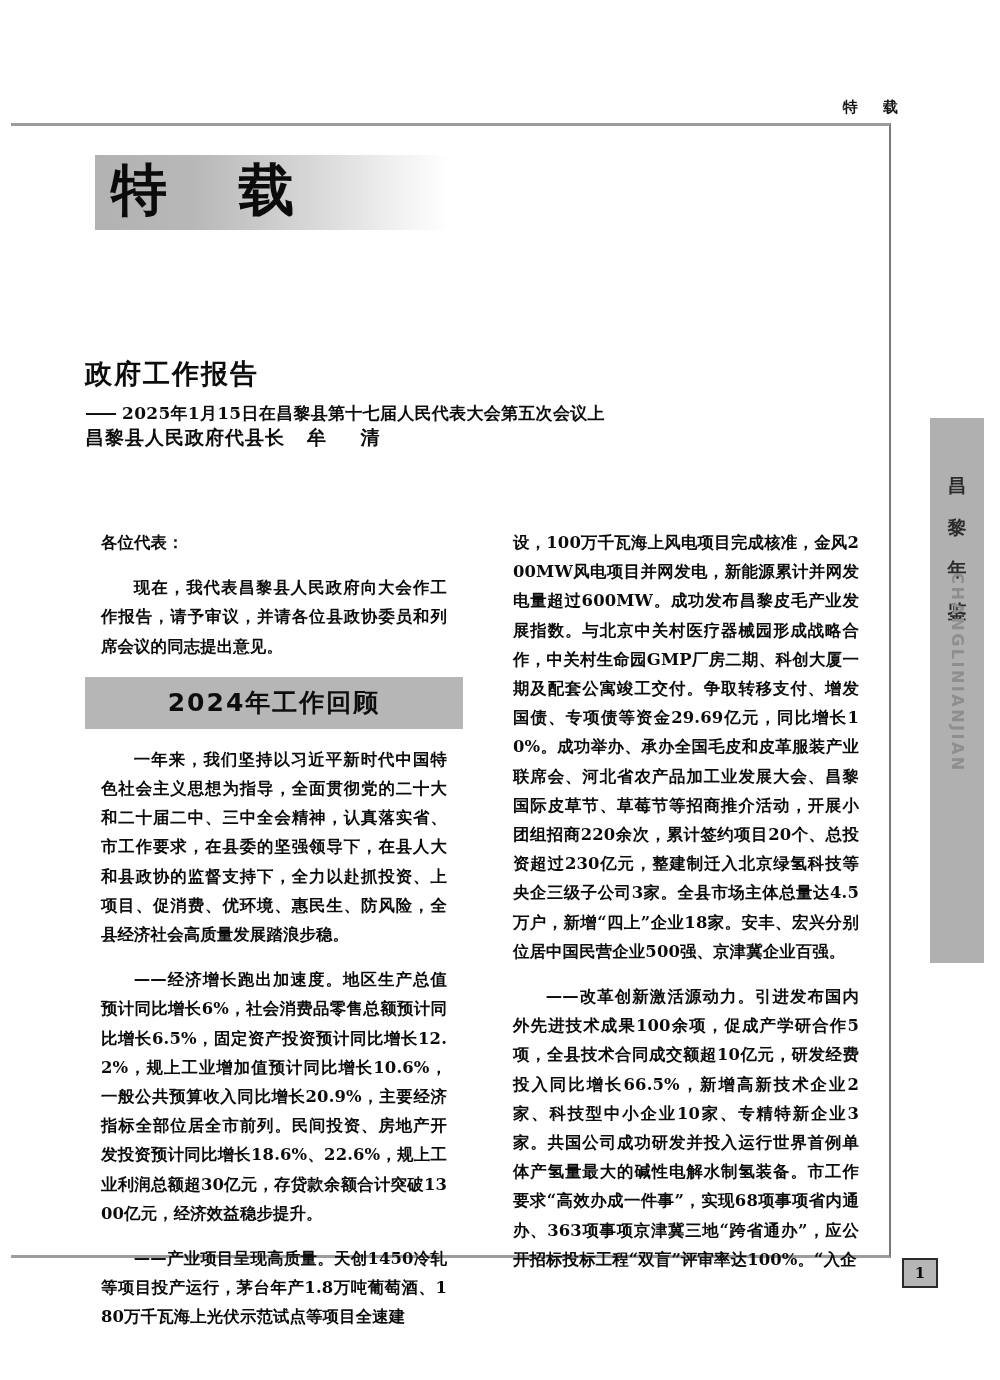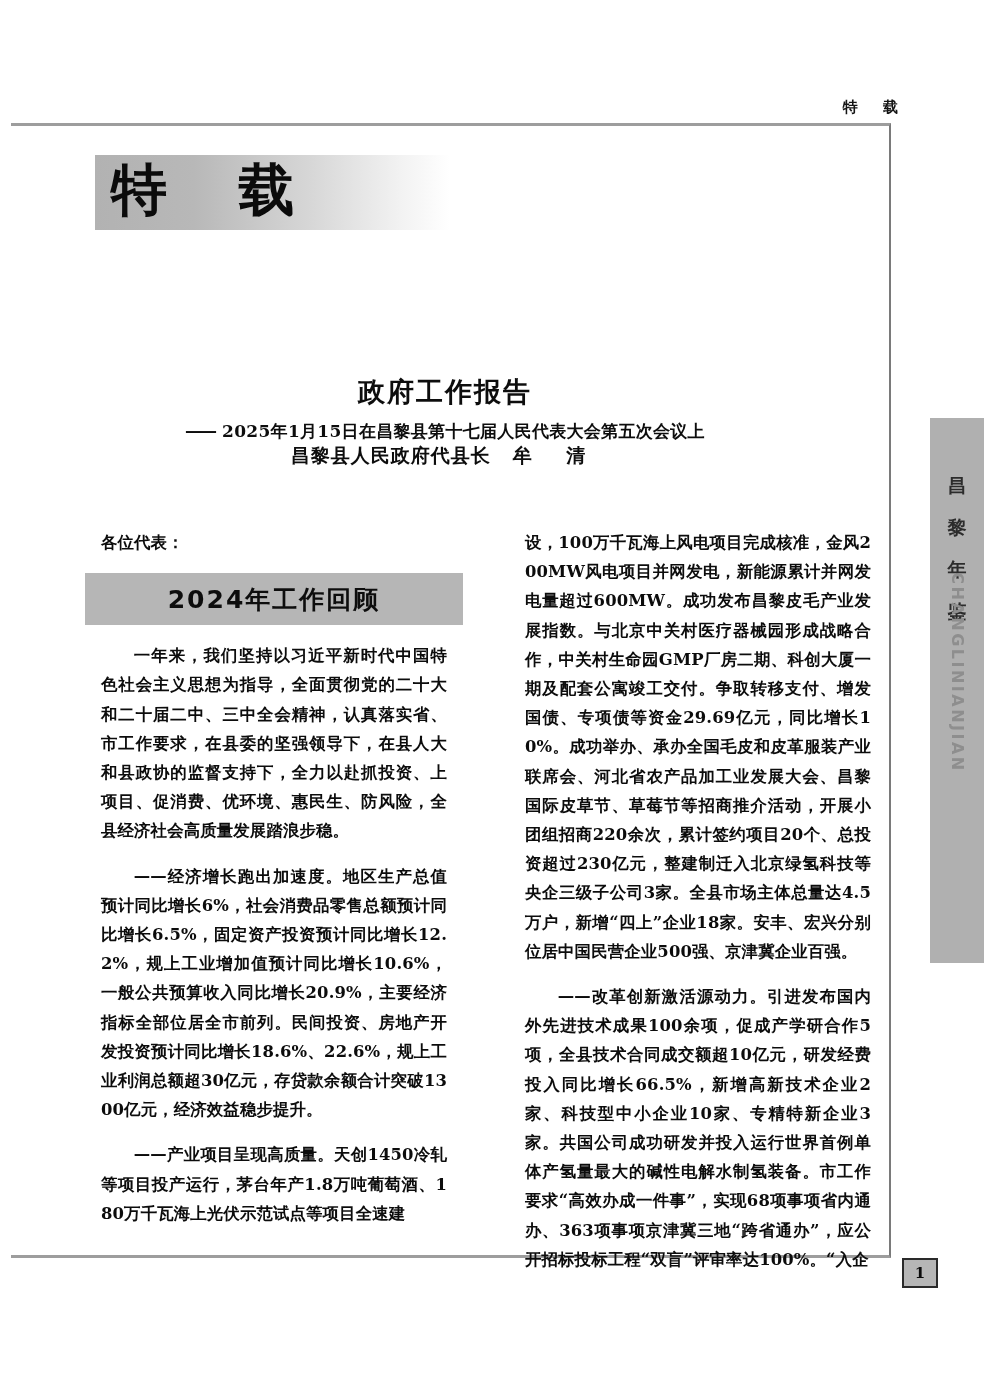--- a/index.html
+++ b/index.html
@@ -60,23 +60,22 @@
     font-size: 56px;
     letter-spacing: 26px;
     color: #0b0b0b;
     white-space: nowrap;
   }
 
   
   #article-head {
     position: absolute;
     left: 85px;
-    top: 376px;
+    top: 358px;
     width: 720px;
-    text-align: center;
   }
   #doc-title {
     font-family: "DejaVu Sans", sans-serif;
     font-weight: bold;
     font-size: 27px;
     letter-spacing: 2px;
     color: #0d0d0d;
     margin: 0;
     line-height: 1.2;
   }
@@ -114,21 +113,21 @@
     width: 805px;
     height: 735px;
   }
   .col {
     position: absolute;
     top: 0;
     width: 378px;
     height: 735px;
   }
   #col-left  { left: 0; }
-  #col-right { left: 424px; }
+  #col-right { left: 412px; }
 
   .para {
     font-family: "DejaVu Serif", serif;
     font-weight: bold;
     font-size: 16.4px;
     line-height: 29.2px;
     color: #0c0c0c;
     margin: 16px;
     text-align: justify;
     text-justify: inter-character;
@@ -230,20 +229,21 @@
   </div>
   <div id="doc-byline">
     <span>昌黎县人民政府代县长</span><span class="name">牟  清</span>
   </div>
 </div>
 
 <div id="body-cols">
 
   <div class="col" id="col-left">
     <p class="para noindent">各位代表：</p>
+    <p class="para indent">现在，我代表昌黎县人民政府向大会作工作报告，请予审议，并请各位县政协委员和列席会议的同志提出意见。</p>
 
     <div id="section-bar">
       <span id="section-bar-text">2024年工作回顾</span>
     </div>
 
     <p class="para indent">一年来，我们坚持以习近平新时代中国特色社会主义思想为指导，全面贯彻党的二十大和二十届二中、三中全会精神，认真落实省、市工作要求，在县委的坚强领导下，在县人大和县政协的监督支持下，全力以赴抓投资、上项目、促消费、优环境、惠民生、防风险，全县经济社会高质量发展踏浪步稳。</p>
     <p class="para indent">——经济增长跑出加速度。地区生产总值预计同比增长6%，社会消费品零售总额预计同比增长6.5%，固定资产投资预计同比增长12.2%，规上工业增加值预计同比增长10.6%，一般公共预算收入同比增长20.9%，主要经济指标全部位居全市前列。民间投资、房地产开发投资预计同比增长18.6%、22.6%，规上工业利润总额超30亿元，存贷款余额合计突破1300亿元，经济效益稳步提升。</p>
     <p class="para indent">——产业项目呈现高质量。天创1450冷轧等项目投产运行，茅台年产1.8万吨葡萄酒、180万千瓦海上光伏示范试点等项目全速建</p>
   </div>
 

